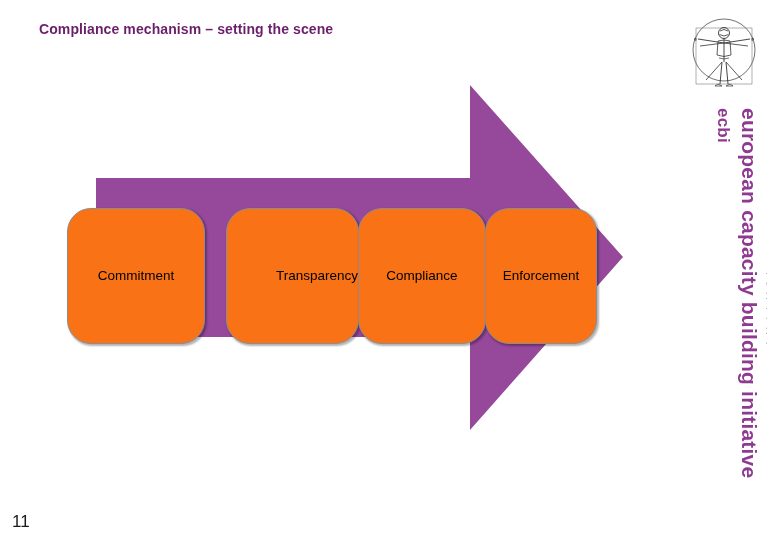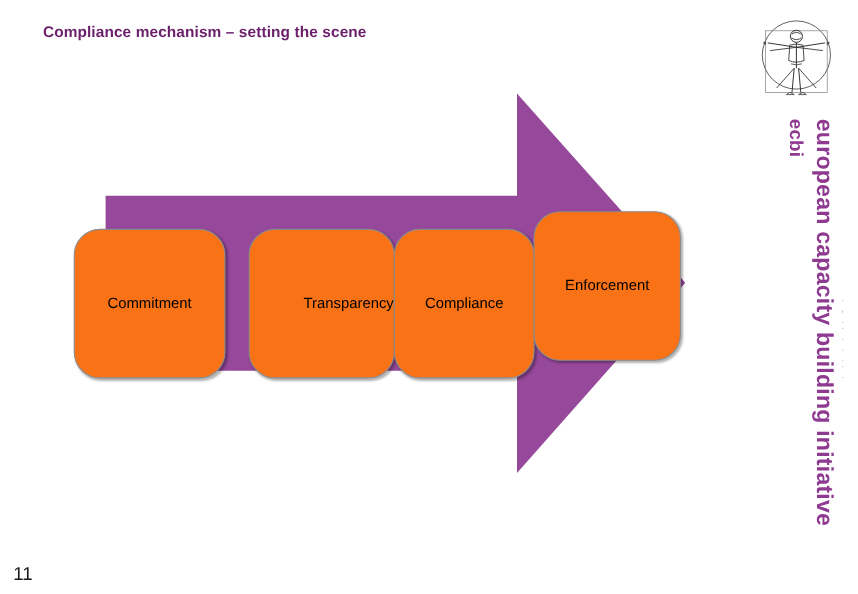--- a/index.html
+++ b/index.html
@@ -59,21 +59,21 @@
     font-size: 13.5px;
     color: #000000;
     font-family: "Liberation Sans", sans-serif;
     white-space: nowrap;
     line-height: 1;
   }
 
   #box-0 { left: 67px;  top: 190px; width: 138px; height: 136px; border-radius: 24px; }
   #box-1 { left: 226px; top: 190px; width: 133px; height: 136px; border-radius: 24px; justify-content: flex-end; }
   #box-2 { left: 358px; top: 190px; width: 128px; height: 136px; border-radius: 24px; }
-  #box-3 { left: 485px; top: 174px; width: 134px; height: 136px; border-radius: 24px; text-align: center; }
+  #box-3 { left: 485px; top: 190px; width: 112px; height: 136px; border-radius: 24px; text-align: center; }
 
   
   #logo-block {
     position: absolute;
     left: 684px;
     top: 4px;
     width: 96px;
     height: 500px;
   }
   #logo-mark {

